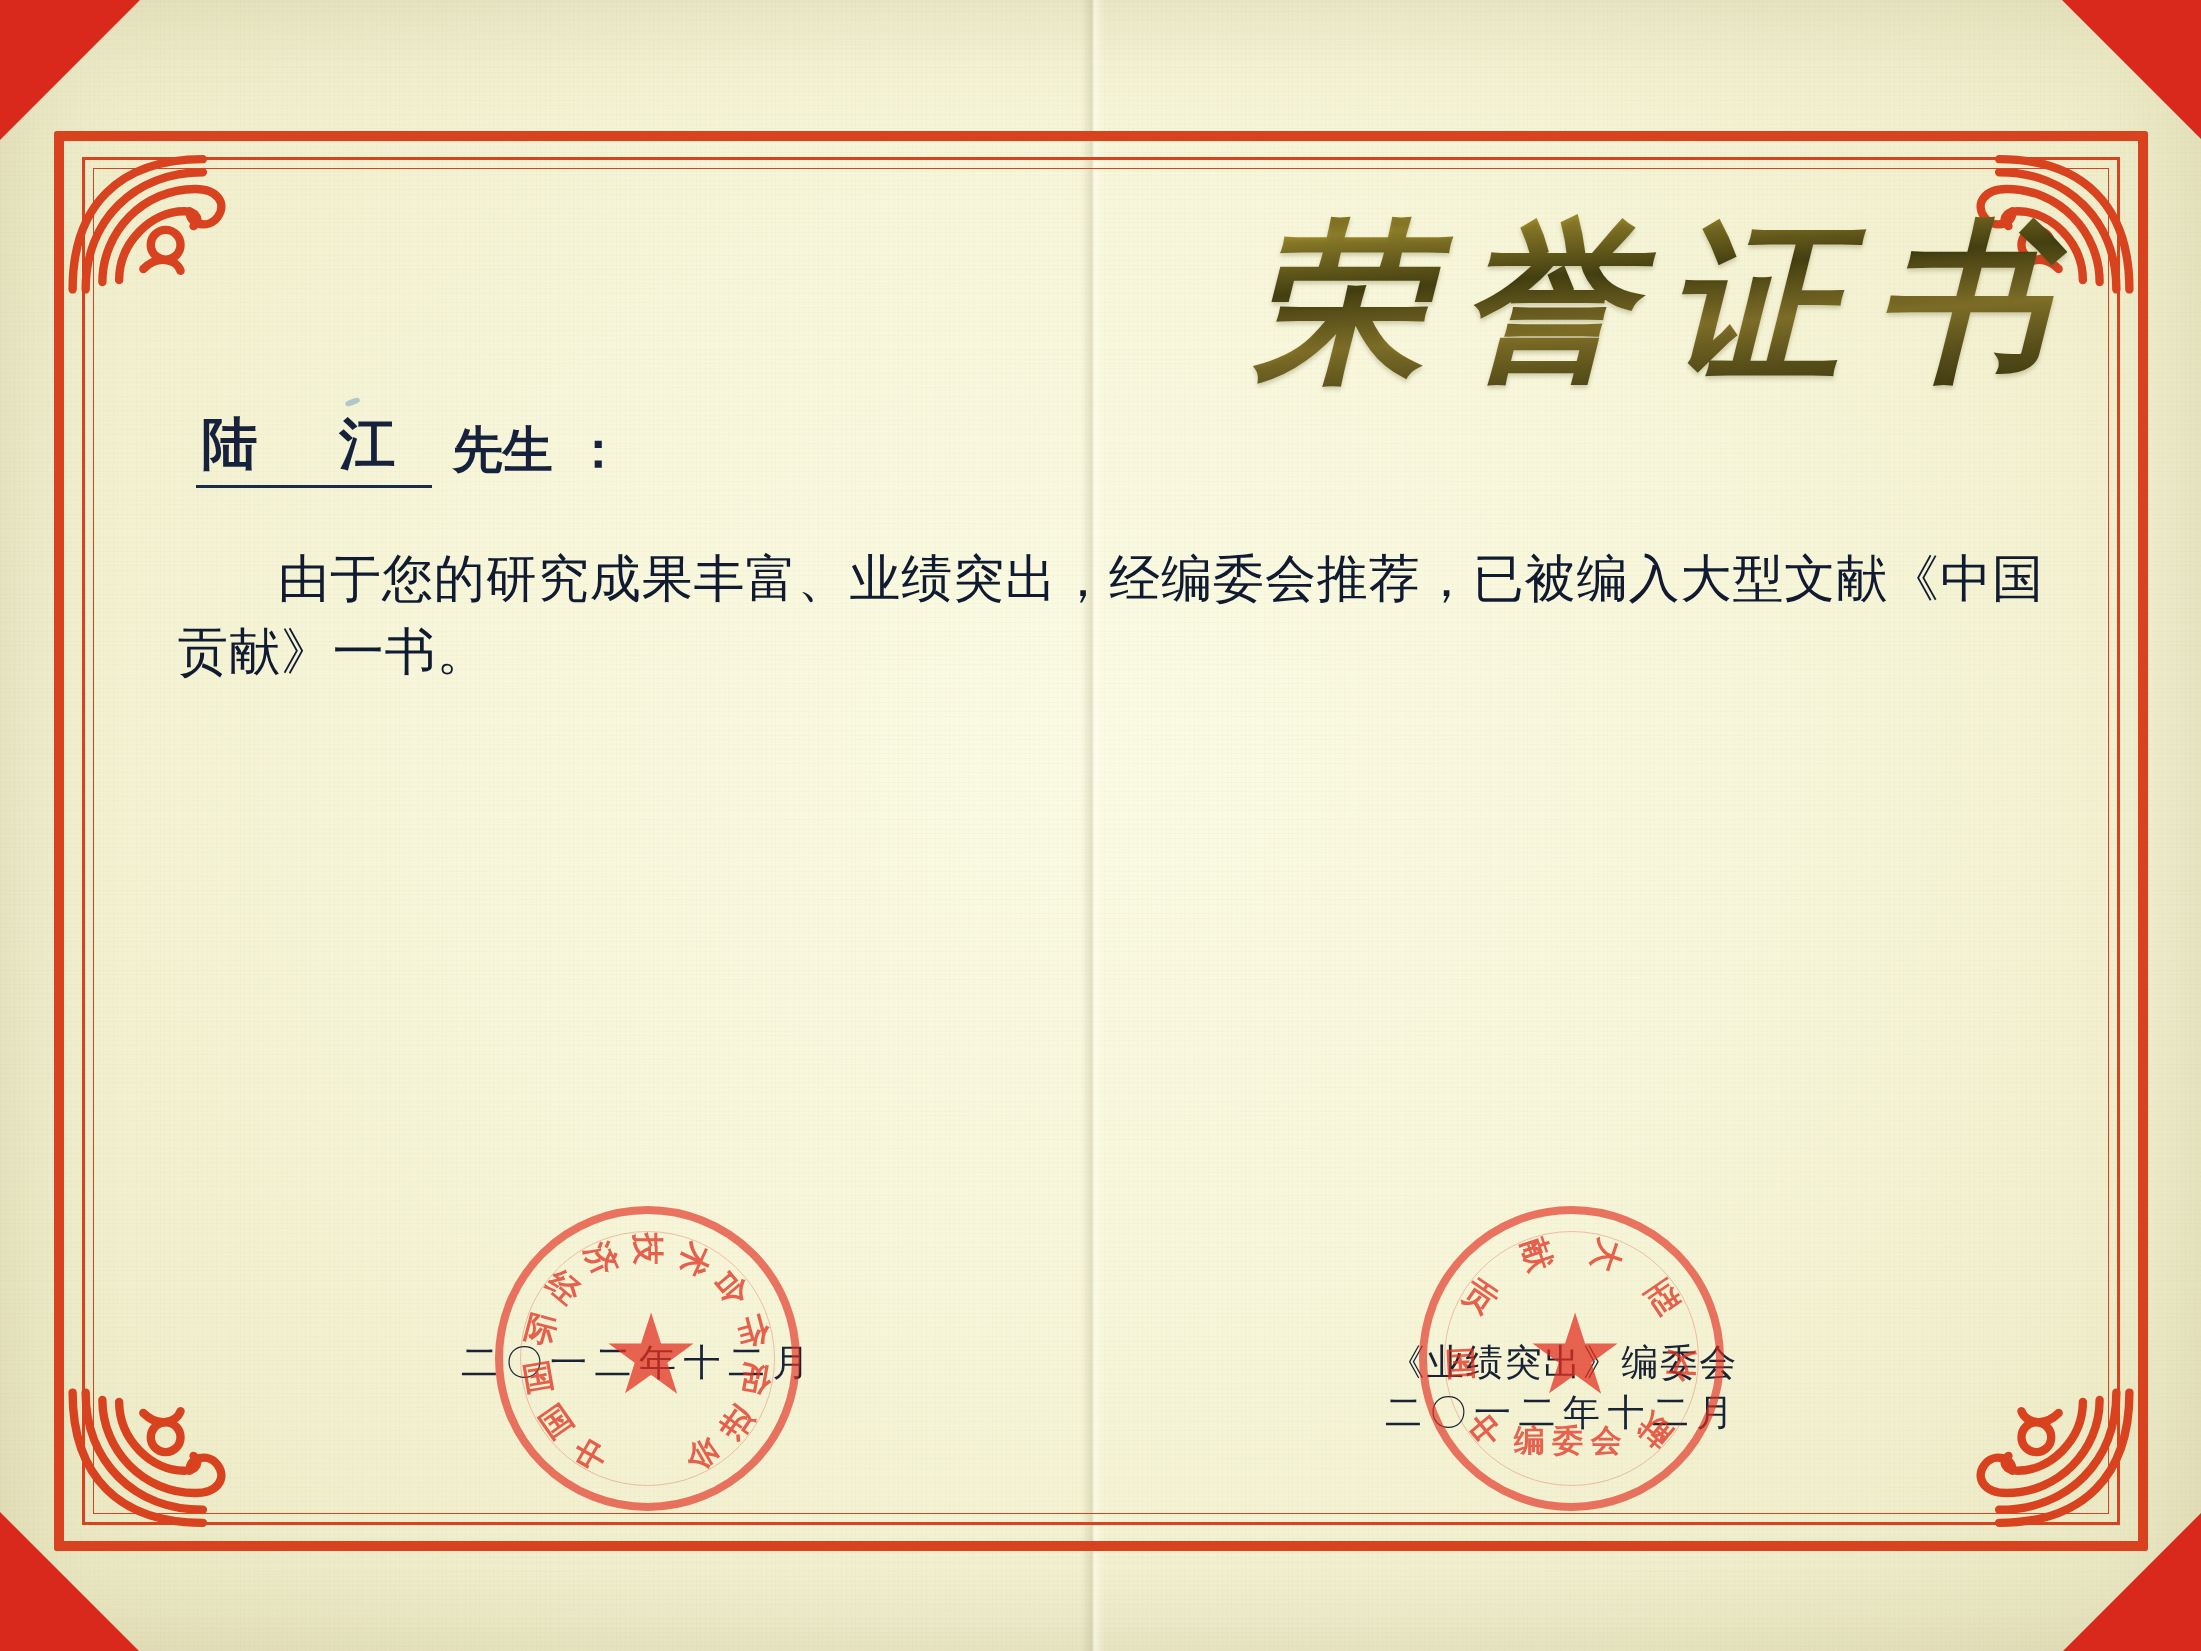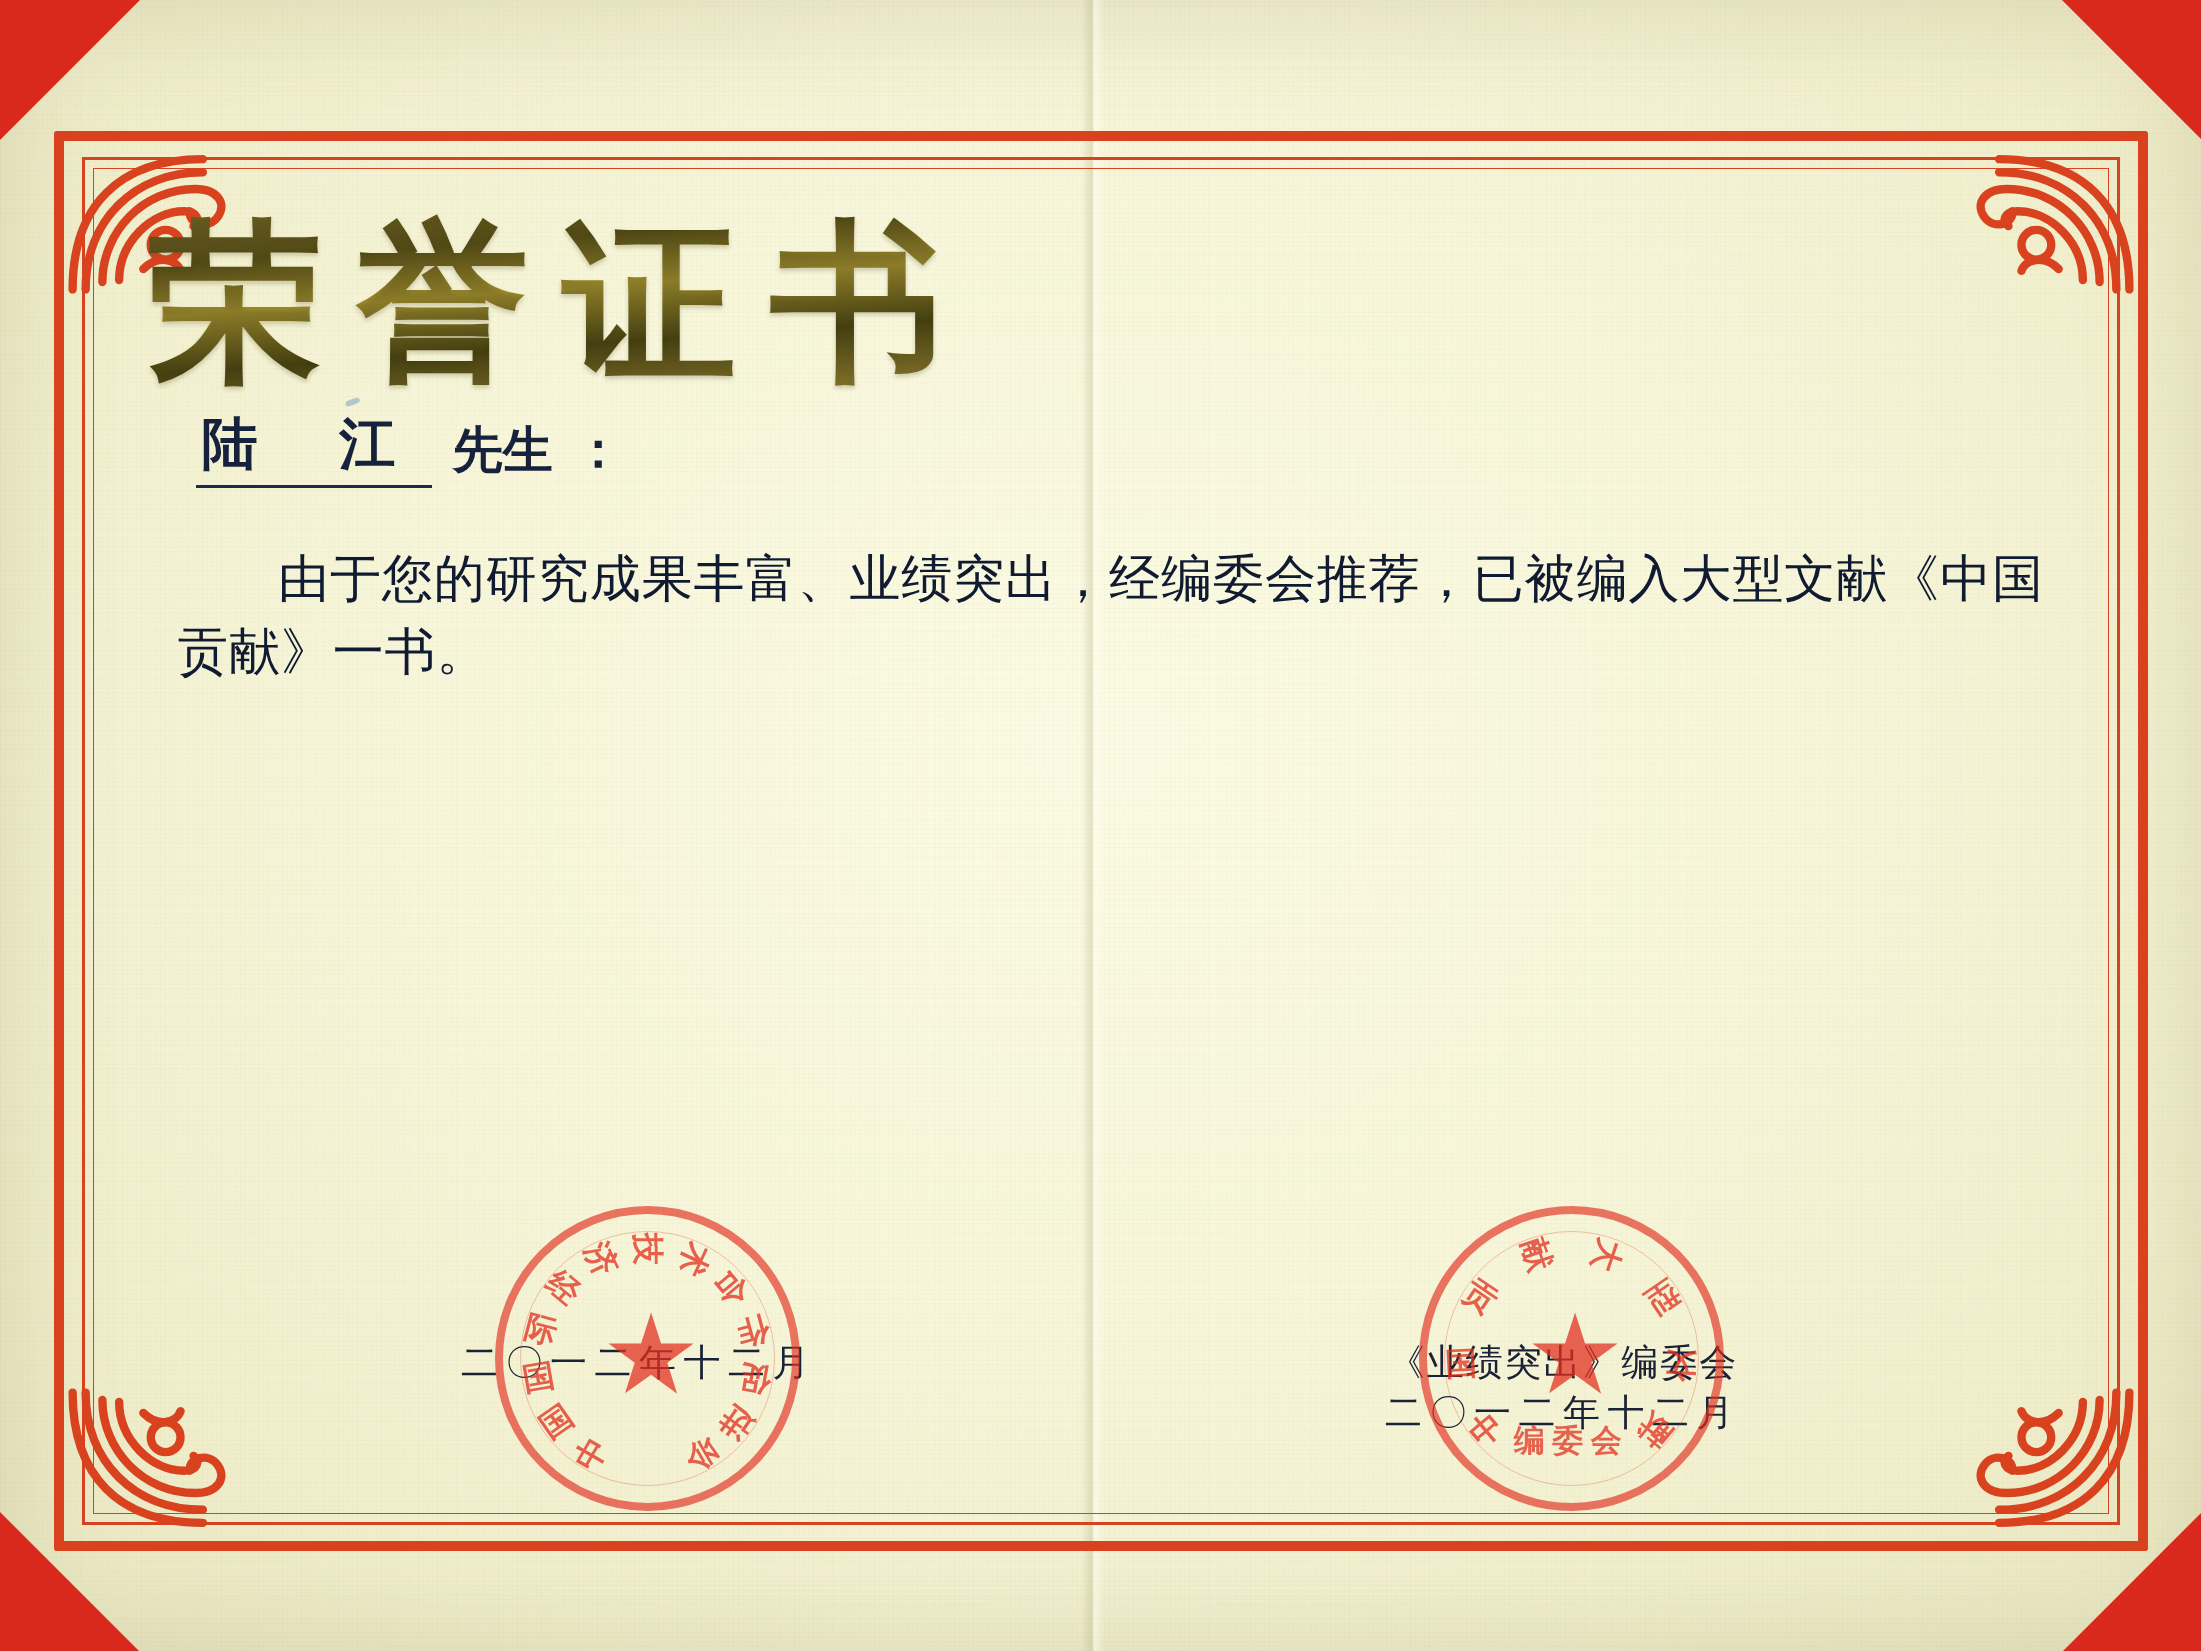--- a/index.html
+++ b/index.html
@@ -116,33 +116,34 @@
   
   .content {
     position: absolute;
     left: 121px;
     top: 177px;
     right: 121px;
     bottom: 149px;
   }
 
   .title {
-    text-align: left;
+    text-align: right;
     margin-top: 34px;
     font-family: "DejaVu Serif", "Liberation Serif", serif;
     font-weight: bold;
     font-size: 173px;
     letter-spacing: 34px;
     line-height: 1.05;
     background: linear-gradient(176deg, #6e6224 0%, #4e4713 18%, #9b8a2c 34%, #3d3a0d 52%, #87762a 70%, #514a16 86%, #2f2c09 100%);
     -webkit-background-clip: text;
     background-clip: text;
     color: transparent;
     text-shadow: 0 2.8px 4.7px rgba(90,80,30,0.25);
     padding-left: 28px;
+    font-style: italic;
   }
 
   .recipient-line {
     margin-top: 24px;
     padding-left: 75px;
     display: flex;
     align-items: center;
     font-family: Liberation Mono, monospace;
     color: #1d2a48;
   }

